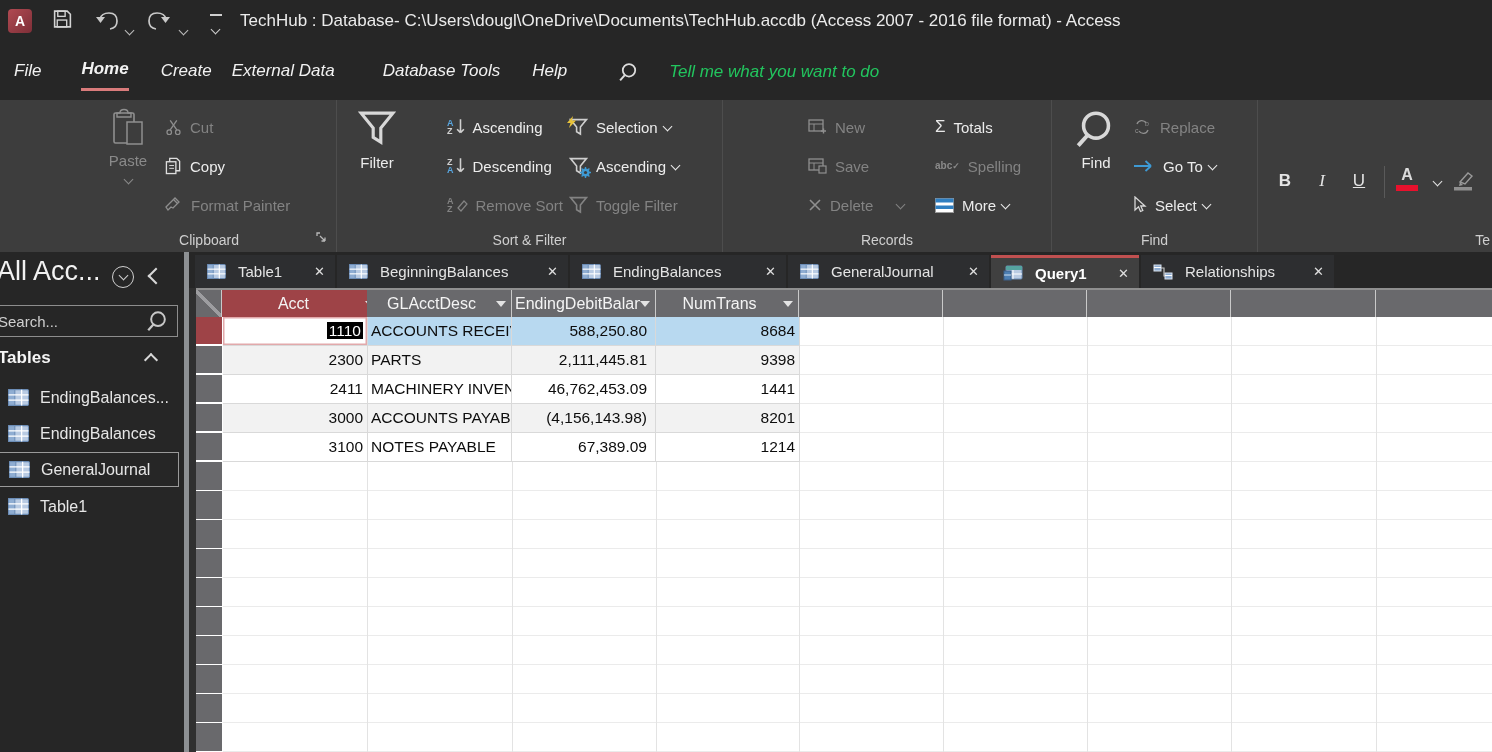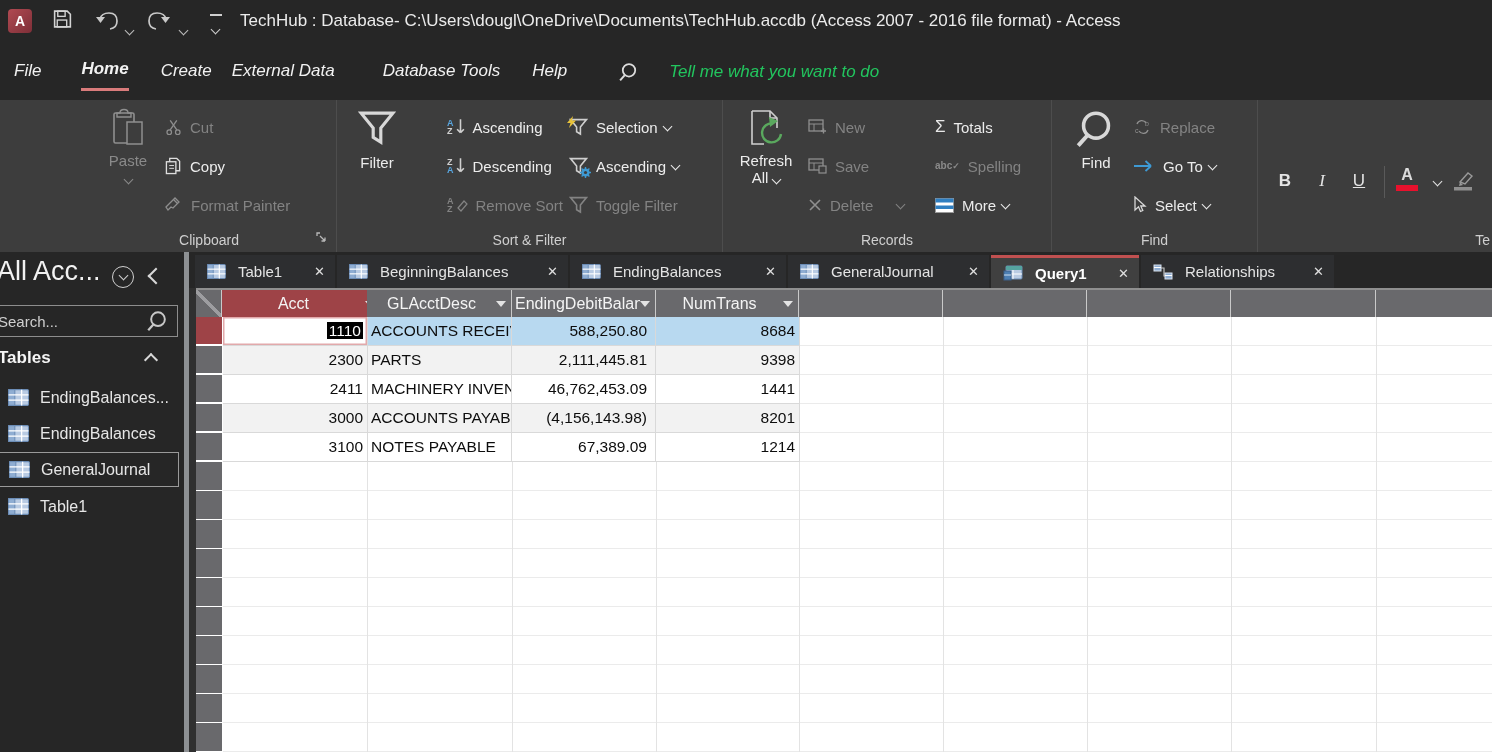--- a/index.html
+++ b/index.html
@@ -321,33 +321,20 @@
           <svg width="19" height="19" style="color:#838383">
               <use href="#funnel"></use>
             </svg>
         </span>
         <span>Toggle Filter</span>
       </div>
       <div class="grp-label">Sort &amp; Filter</div>
     </div>
 
     <div class="grp" style="left:723px;width:329px">
-      <div class="big" style="left:10px;width:66px">
-        <div style="display:flex;justify-content:center">
-          <svg width="44" height="42" viewBox="0 0 44 42">
-              <path d="M8 3 h18 l7 7 v10" fill="none" stroke="#cfcfcf" stroke-width="1.6"></path>
-              <path d="M26 3 v7 h7" fill="none" stroke="#cfcfcf" stroke-width="1.6"></path>
-              <path d="M8 3 v33 h12" fill="none" stroke="#cfcfcf" stroke-width="1.6"></path>
-              <path d="M37 26 a9.5 9.5 0 1 1 -8 -10.5" fill="none" stroke="#5aa85e" stroke-width="2.4"></path>
-              <polygon points="25,9 34,13 26,19" fill="#5aa85e"></polygon>
-            </svg>
-        </div>
-        <div class="lbl" style="margin-top:2px">Refresh</div>
-        <div class="lbl" style="margin-top:0"><span>All</span><span class="chev" style="margin-left:5px"></span></div>
-      </div>
       <div class="sm dis r1" style="left:85px">
         <span class="ic">
           <svg width="19" height="16" viewBox="0 0 19 16">
               <rect x="1" y="1" width="14" height="11" fill="none" stroke="#8f8f8f" stroke-width="1.3"></rect>
               <path d="M1 5 h14 M6 5 v7" stroke="#8f8f8f"></path>
               <path d="M13 12 h5 M15.5 9.5 v5" stroke="#8f8f8f" stroke-width="1.4"></path>
             </svg>
         </span>
         <span>New</span>
       </div>

